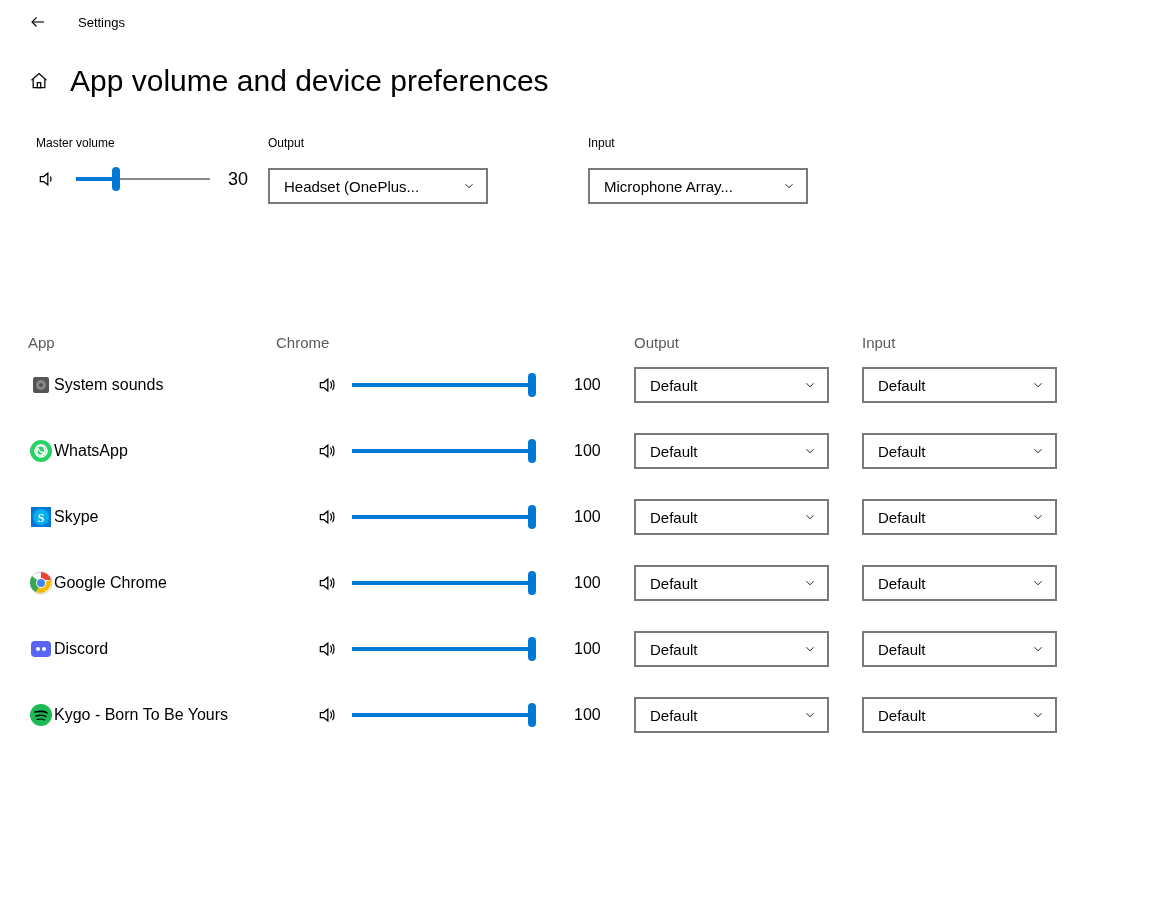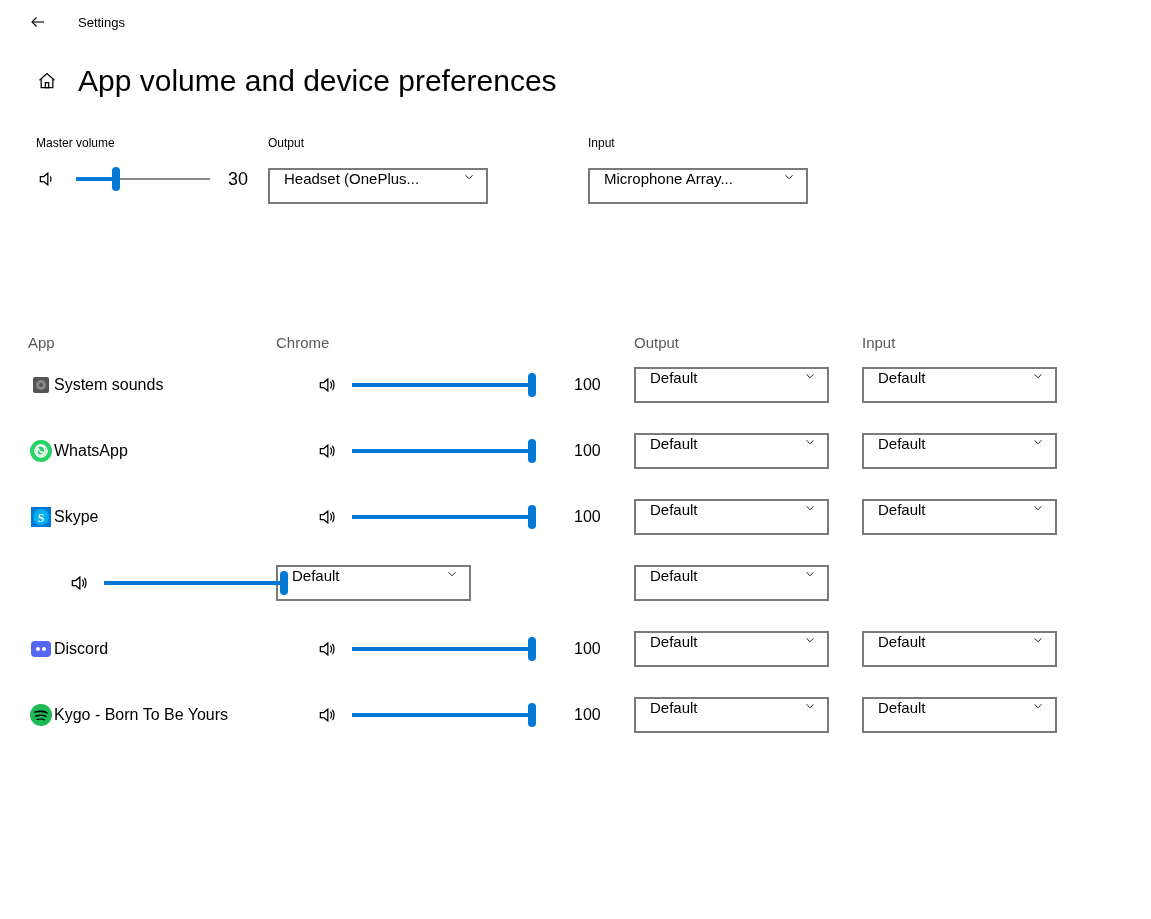--- a/index.html
+++ b/index.html
@@ -26,21 +26,21 @@
     display: flex; align-items: center; justify-content: center;
     cursor: pointer;
   }
   .topbar-title { font-size: 13px; font-weight: 400; }
 
   
   .page-header {
     display: flex;
     align-items: center;
     gap: 20px;
-    padding: 20px 28px 10px 36px;
+    padding: 20px 28px 10px 28px;
   }
   .home-icon { width: 22px; height: 22px; display:flex; align-items:center; justify-content:center;}
   .page-title { font-size: 30px; font-weight: 400; }
 
   
   .content {
     padding: 28px 28px 0 28px;
   }
 
   
@@ -101,20 +101,21 @@
     min-width: 40px;
     text-align: left;
   }
 
   
   .dropdown {
     border: 2px solid #7a7a7a;
     height: 36px;
     width: 220px;
     display: flex;
+    align-items: center;
     justify-content: space-between;
     padding: 0 10px 0 14px;
     font-size: 15px;
     cursor: pointer;
     background: #fff;
   }
   .dropdown .dd-text {
     white-space: nowrap;
     overflow: hidden;
     text-overflow: ellipsis;
@@ -367,20 +368,33 @@
     <div class="dropdown small">
       <span class="dd-text">Default</span>
       <span class="dd-chevron">
               <svg width="14" height="14" viewBox="0 0 24 24" fill="none" stroke="#000" stroke-width="1.5">
                 <polyline points="6,9 12,15 18,9"></polyline>
               </svg>
             </span>
     </div>
   </div>
         <div class="app-row">
+    <div class="app-name-cell">
+      <div class="app-icon">
+              <svg width="24" height="24" viewBox="0 0 24 24">
+                <circle cx="12" cy="12" r="11" fill="#fff" stroke="#ccc"></circle>
+                <path d="M12 1 A11 11 0 0 1 22 9 L12 9 Z" fill="#EA4335"></path>
+                <path d="M22 9 A11 11 0 0 1 7 21 L12 12 Z" fill="#FBBC05"></path>
+                <path d="M7 21 A11 11 0 0 1 3 5 L12 12 Z" fill="#34A853"></path>
+                <circle cx="12" cy="12" r="5" fill="#fff"></circle>
+                <circle cx="12" cy="12" r="4" fill="#4285F4"></circle>
+              </svg>
+            </div>
+      <div class="app-name">Google Chrome</div>
+    </div>
     <div class="app-slider-cell">
       <div class="vol-icon">
               <svg width="20" height="20" viewBox="0 0 24 24" fill="none" stroke="#000" stroke-width="1.5">
                 <path d="M4 9 H8 L13 5 V19 L8 15 H4 Z"></path>
                 <path d="M16 8 C18 10 18 14 16 16"></path>
                 <path d="M18.5 6 C21 9 21 15 18.5 18"></path>
               </svg>
             </div>
       <div class="slider">
         <div class="slider-track"></div>

